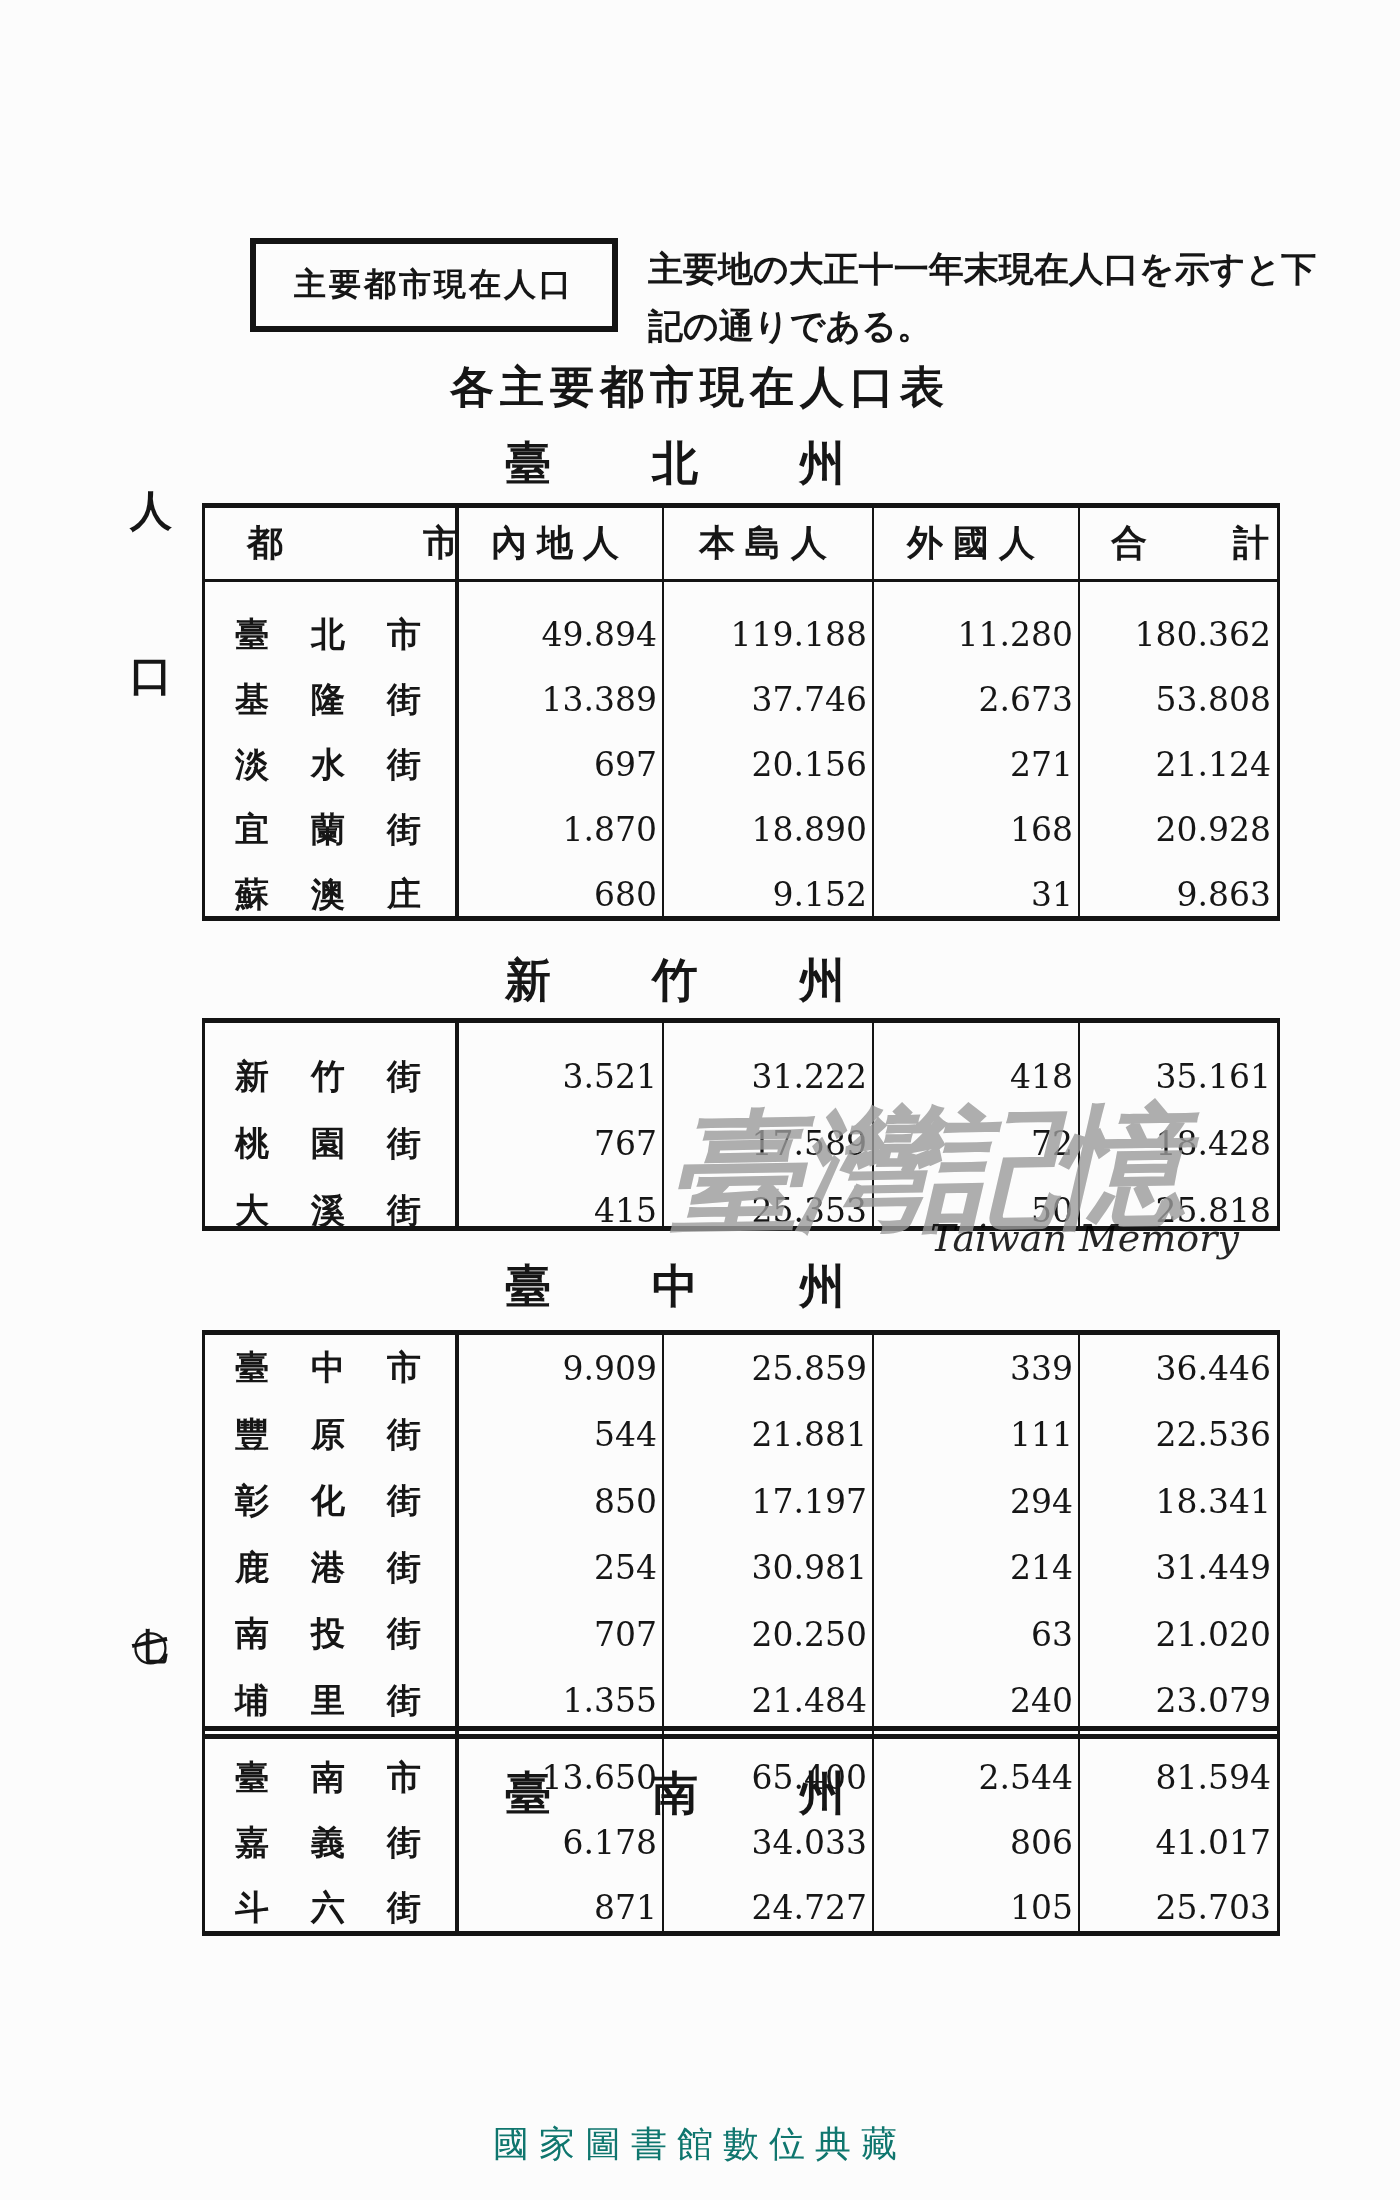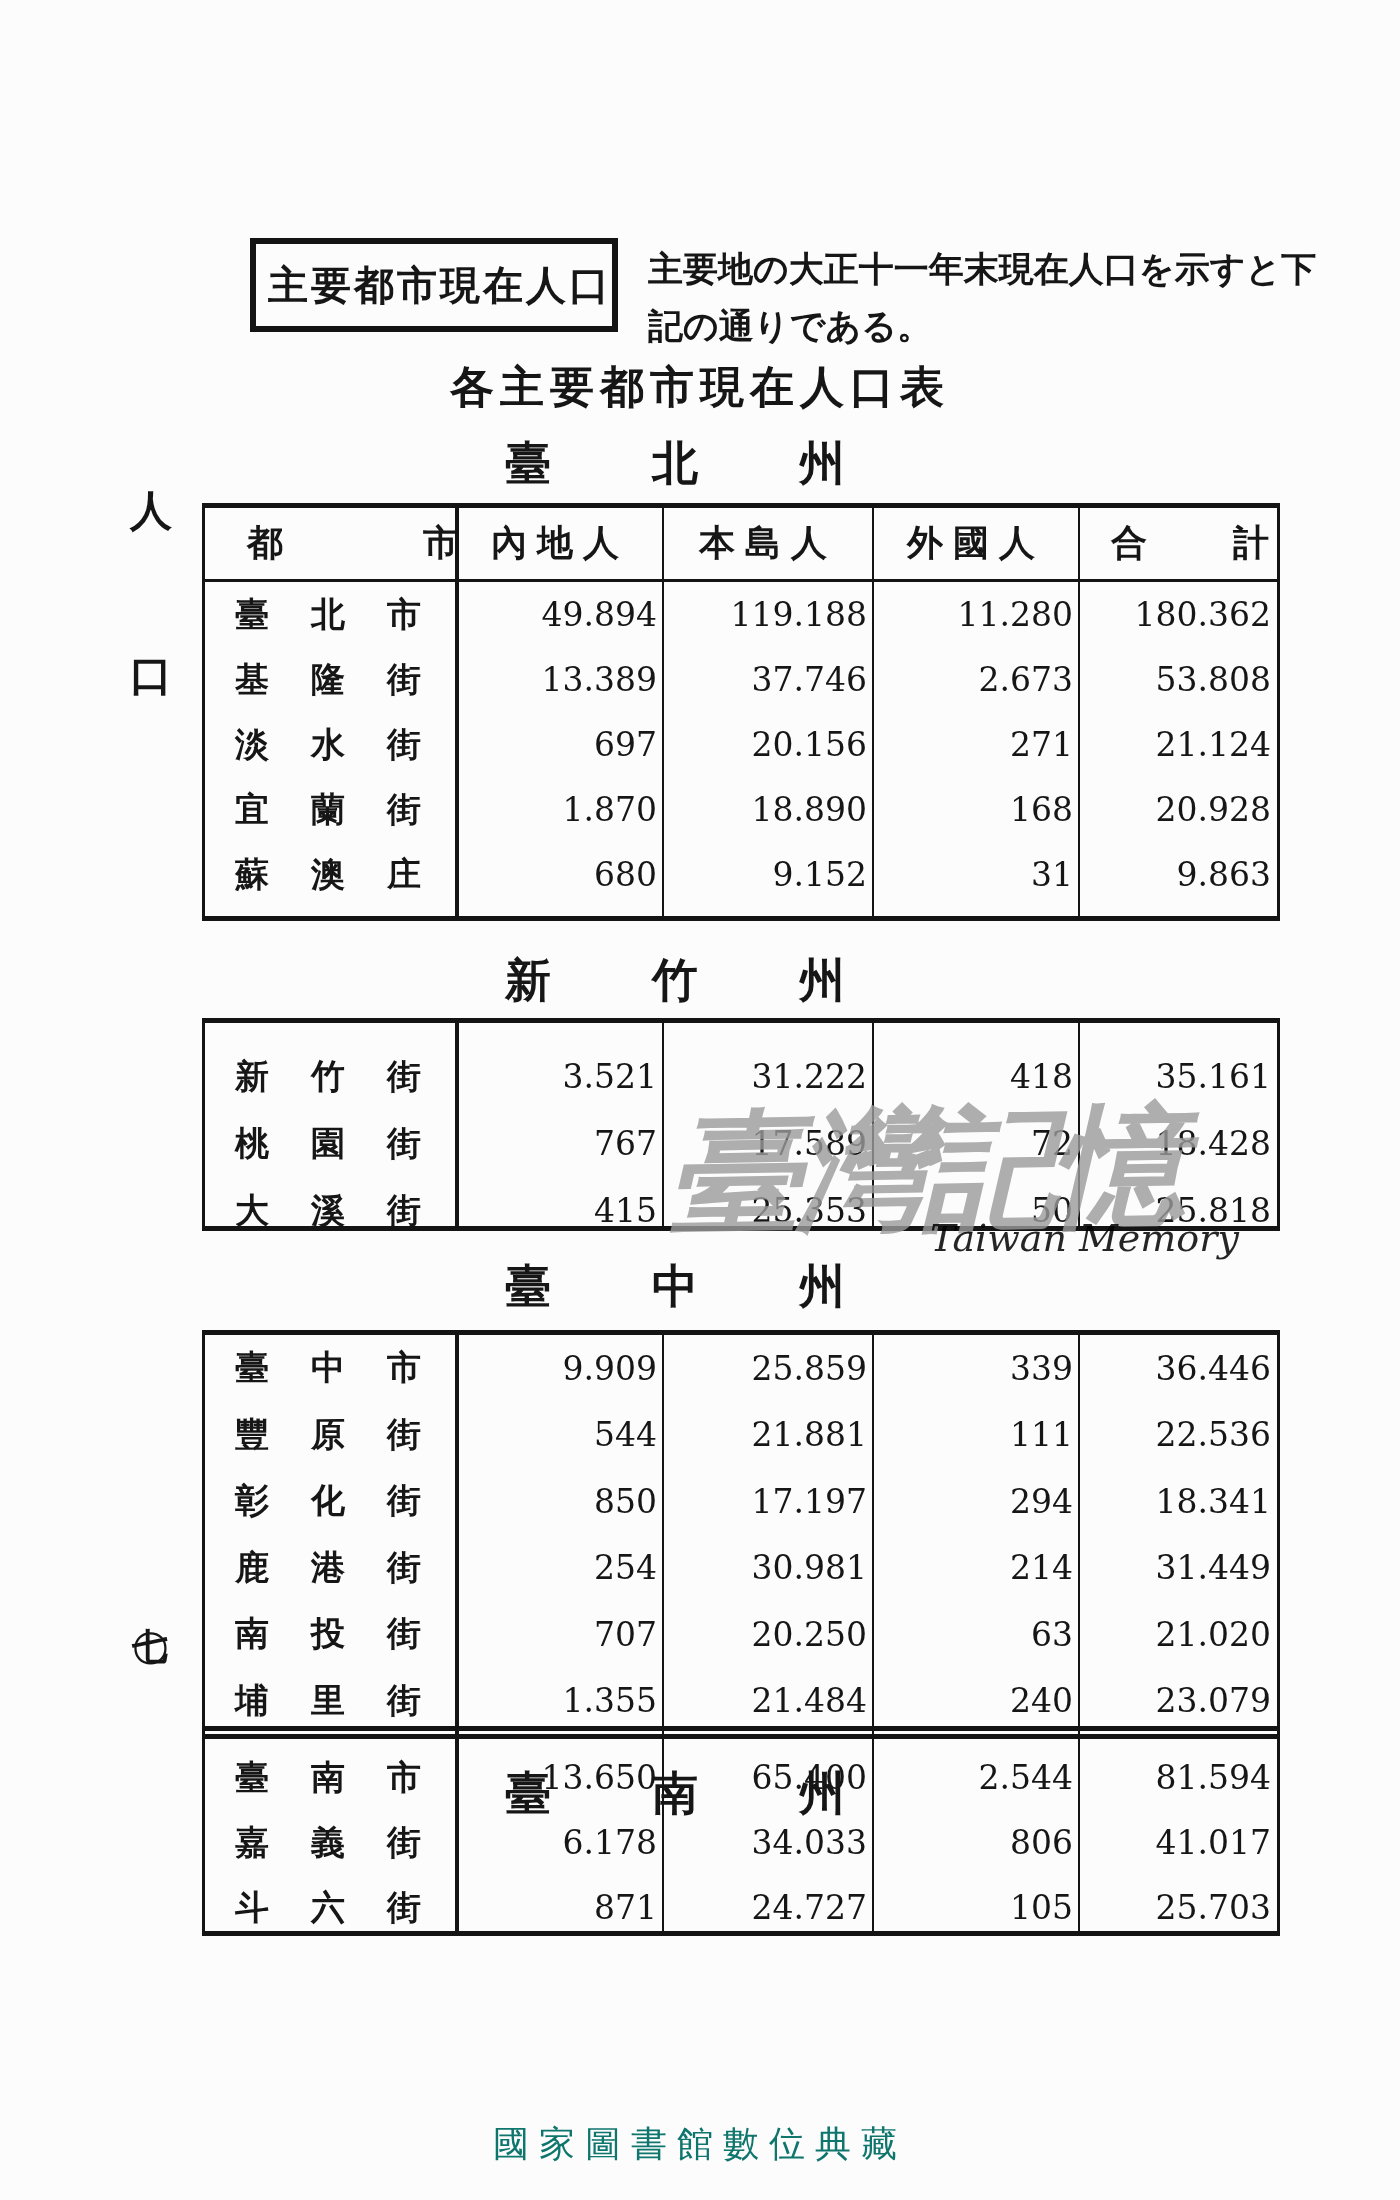--- a/index.html
+++ b/index.html
@@ -7,22 +7,22 @@
     width:1400px;height:2200px;position:relative;
     background:#fcfcfc;color:#161616;
     font-family:"DejaVu Serif","Liberation Serif",serif;
     overflow:hidden;
   }
   .abs{position:absolute;}
   
   .header-box{
     left:250px;top:238px;width:368px;height:94px;
     border:6px solid #141414;box-sizing:border-box;
-    display:flex;align-items:center;justify-content:flex-end;
-    font-size:40px;font-weight:bold;letter-spacing:3px;white-space:nowrap;
+    display:flex;align-items:center;justify-content:center;
+    font-size:32px;font-weight:bold;letter-spacing:3px;white-space:nowrap;
   }
   
   .intro{left:648px;top:240px;width:680px;font-size:35px;font-weight:bold;line-height:57px;}
   .intro div{white-space:nowrap;}
   
   .main-title{left:0;top:358px;width:1400px;text-align:center;
     font-size:44px;font-weight:bold;letter-spacing:6px;}
   
   .state-heading{left:505px;width:340px;font-size:46px;font-weight:bold;
     text-align:justify;text-align-last:justify;}
@@ -40,21 +40,21 @@
   #t2{top:1330px;height:409px;}
   #t3{top:1726px;height:210px;padding-top:14px;}
   .vline{position:absolute;top:0;bottom:0;background:#141414;}
   .v0{left:250px;width:4px;} .v1{left:457px;width:2px;}
   .v2{left:667px;width:2px;} .v3{left:873px;width:2px;}
   .thead{height:71px;border-bottom:3px solid #141414;display:flex;align-items:center;
     font-size:36px;font-weight:bold;}
   .trow{display:flex;align-items:center;}
   #t0 .trow{height:65px;} #t1 .trow{height:67px;}
   #t2 .trow{height:66.5px;} #t3 .trow{height:65px;}
-  #t0 .tbody{padding-top:0;}
+  #t0 .tbody{padding-top:20px;}
   .cell{box-sizing:border-box;}
   .c0{width:252px;} .c1{width:206px;} .c2{width:210px;} .c3{width:206px;} .c4{flex:1;}
   .num{text-align:right;padding-right:6px;font-size:33px;}
   .city-label{display:block;margin-left:30px;width:186px;font-size:34px;font-weight:bold;
     text-align:justify;text-align-last:justify;}
   .hd-city{display:block;margin-left:42px;width:212px;
     text-align:justify;text-align-last:justify;}
   .hd-mid{display:block;text-align:center;letter-spacing:10px;width:100%;}
   .hd-total{display:block;margin-left:32px;width:158px;
     text-align:justify;text-align-last:justify;}

